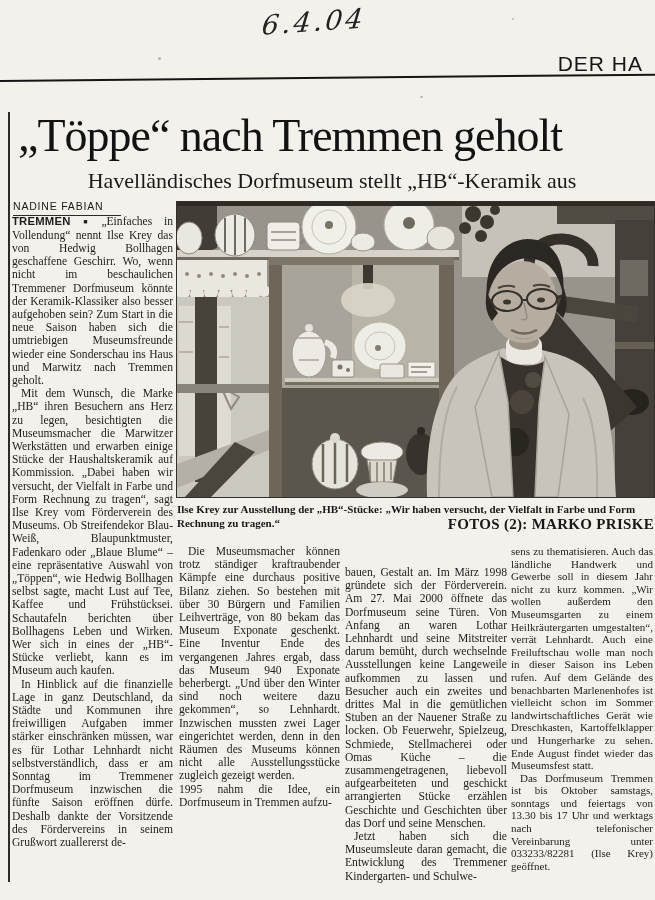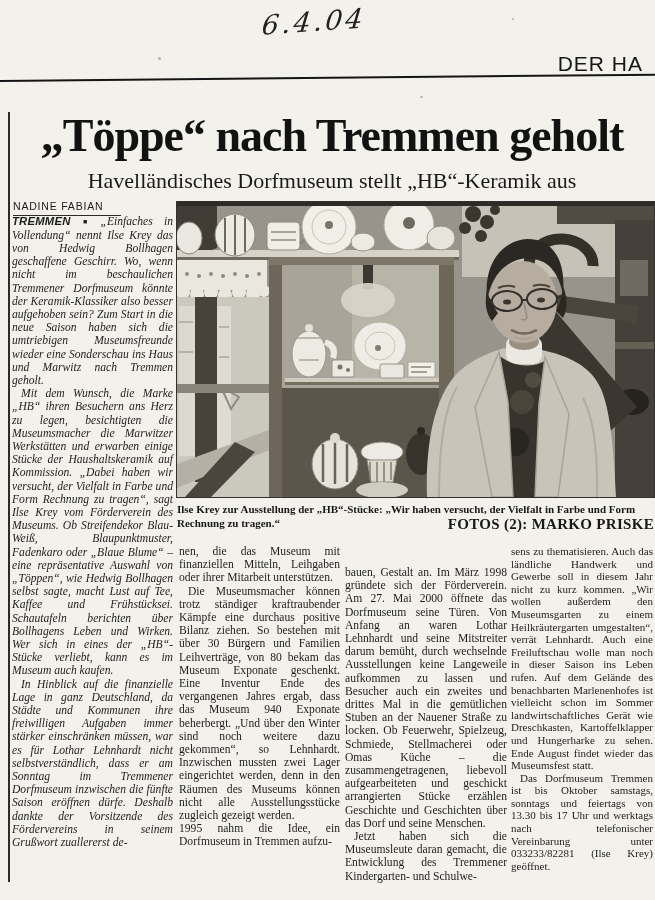--- a/index.html
+++ b/index.html
@@ -21,42 +21,42 @@
     font-size:21px;letter-spacing:1px;color:#161616;white-space:nowrap;
   }
   .top-rule{
     position:absolute;left:0;top:80px;width:660px;height:2px;background:#151515;
     transform:rotate(-0.55deg);transform-origin:left center;
   }
   .speck{position:absolute;background:#b8b4ac;border-radius:50%;}
   
   .article-rule{position:absolute;left:8px;top:112px;width:2px;height:770px;background:#2e2c29;}
   .headline{
-    position:absolute;left:18px;top:112px;width:628px;text-align:center;
-    font-size:46px;font-weight:700;letter-spacing:-1px;color:#121212;line-height:1.05;
+    position:absolute;left:18px;top:112px;width:628px;
+    font-size:46px;font-weight:400;letter-spacing:-1px;color:#121212;line-height:1.05;
     white-space:nowrap;
   }
   .subhead{
     position:absolute;left:18px;top:168px;width:628px;text-align:center;
     font-size:22px;color:#1a1a1a;white-space:nowrap;
   }
   .byline{
     position:absolute;left:13px;top:200px;
     font-family:"Liberation Sans","DejaVu Sans",sans-serif;
     font-size:10.5px;font-weight:400;letter-spacing:0.8px;color:#1a1a1a;
     border-bottom:1.5px solid #2a2a2a;padding:0 18px 3px 0;
   }
   
   .col{
     position:absolute;text-align:justify;
     font-size:11.6px;line-height:13.2px;color:#1d1d1d;
   }
   .col p{margin:0;text-indent:9px;}
   .col p.noindent{text-indent:0;}
-  .col1{left:12px;top:215px;width:161px;height:672px;font-style:italic;}
+  .col1{left:12px;top:215px;width:161px;height:672px;}
   .col2{left:179px;top:545px;width:161px;}
   .col3{left:345px;top:545px;width:162px;margin-top:21px;}
   .col4{left:511px;top:545px;width:142px;font-size:11px;line-height:12.6px;}
   .lead{
     font-family:"Liberation Sans","DejaVu Sans",sans-serif;
     font-weight:700;font-size:11.3px;letter-spacing:0.2px;
   }
   .marker{font-size:7px;vertical-align:1.5px;margin:0 5px 0 4px;}
   
   .photo{
@@ -254,21 +254,20 @@
 
   <div class="col col1">
     <p class="noindent">
       <span class="lead">TREMMEN</span><span class="marker">■</span><span>„Einfaches in Vollendung“ nennt Ilse Krey das von Hedwig Bollhagen geschaffene Geschirr. Wo, wenn nicht im beschaulichen Tremmener Dorfmuseum könnte der Keramik-Klassiker also besser aufgehoben sein? Zum Start in die neue Saison haben sich die umtriebigen Museumsfreunde wieder eine Sonderschau ins Haus und Marwitz nach Tremmen geholt.</span>
     </p>
     <p>Mit dem Wunsch, die Marke „HB“ ihren Besuchern ans Herz zu legen, besichtigten die Museumsmacher die Marwitzer Werkstätten und erwarben einige Stücke der Haushaltskeramik auf Kommission. „Dabei haben wir versucht, der Vielfalt in Farbe und Form Rechnung zu tragen“, sagt Ilse Krey vom Förderverein des Museums. Ob Streifendekor Blau-Weiß, Blaupunktmuster, Fadenkaro oder „Blaue Blume“ – eine repräsentative Auswahl von „Töppen“, wie Hedwig Bollhagen selbst sagte, macht Lust auf Tee, Kaffee und Frühstücksei. Schautafeln berichten über Bollhagens Leben und Wirken. Wer sich in eines der „HB“-Stücke verliebt, kann es im Museum auch kaufen.</p>
     <p>In Hinblick auf die finanzielle Lage in ganz Deutschland, da Städte und Kommunen ihre freiwilligen Aufgaben immer stärker einschränken müssen, war es für Lothar Lehnhardt nicht selbstverständlich, dass er am Sonntag im Tremmener Dorfmuseum inzwischen die fünfte Saison eröffnen dürfe. Deshalb dankte der Vorsitzende des Fördervereins in seinem Grußwort zuallererst de-</p>
   </div>
 
   <div class="col col2">
-    <p class="noindent">nen, die das Museum mit finanziellen Mitteln, Leihgaben oder ihrer Mitarbeit unterstützen.</p>
     <p>Die Museumsmacher können trotz ständiger kraftraubender Kämpfe eine durchaus positive Bilanz ziehen. So bestehen mit über 30 Bürgern und Familien Leihverträge, von 80 bekam das Museum Exponate geschenkt. Eine Inventur Ende des vergangenen Jahres ergab, dass das Museum 940 Exponate beherbergt. „Und über den Winter sind noch weitere dazu gekommen“, so Lehnhardt. Inzwischen mussten zwei Lager eingerichtet werden, denn in den Räumen des Museums können nicht alle Ausstellungsstücke zugleich gezeigt werden.</p>
     <p class="noindent">1995 nahm die Idee, ein Dorfmuseum in Tremmen aufzu-</p>
   </div>
 
   <div class="col col3">
     <p class="noindent">bauen, Gestalt an. Im März 1998 gründete sich der Förderverein. Am 27. Mai 2000 öffnete das Dorfmuseum seine Türen. Von Anfang an waren Lothar Lehnhardt und seine Mitstreiter darum bemüht, durch wechselnde Ausstellungen keine Langeweile aufkommen zu lassen und Besucher auch ein zweites und drittes Mal in die gemütlichen Stuben an der Nauener Straße zu locken. Ob Feuerwehr, Spielzeug, Schmiede, Stellmacherei oder Omas Küche – die zusammengetragenen, liebevoll aufgearbeiteten und geschickt arrangierten Stücke erzählen Geschichte und Geschichten über das Dorf und seine Menschen.</p>
     <p>Jetzt haben sich die Museumsleute daran gemacht, die Entwicklung des Tremmener Kindergarten- und Schulwe-</p>
   </div>
 
   <div class="col col4">

